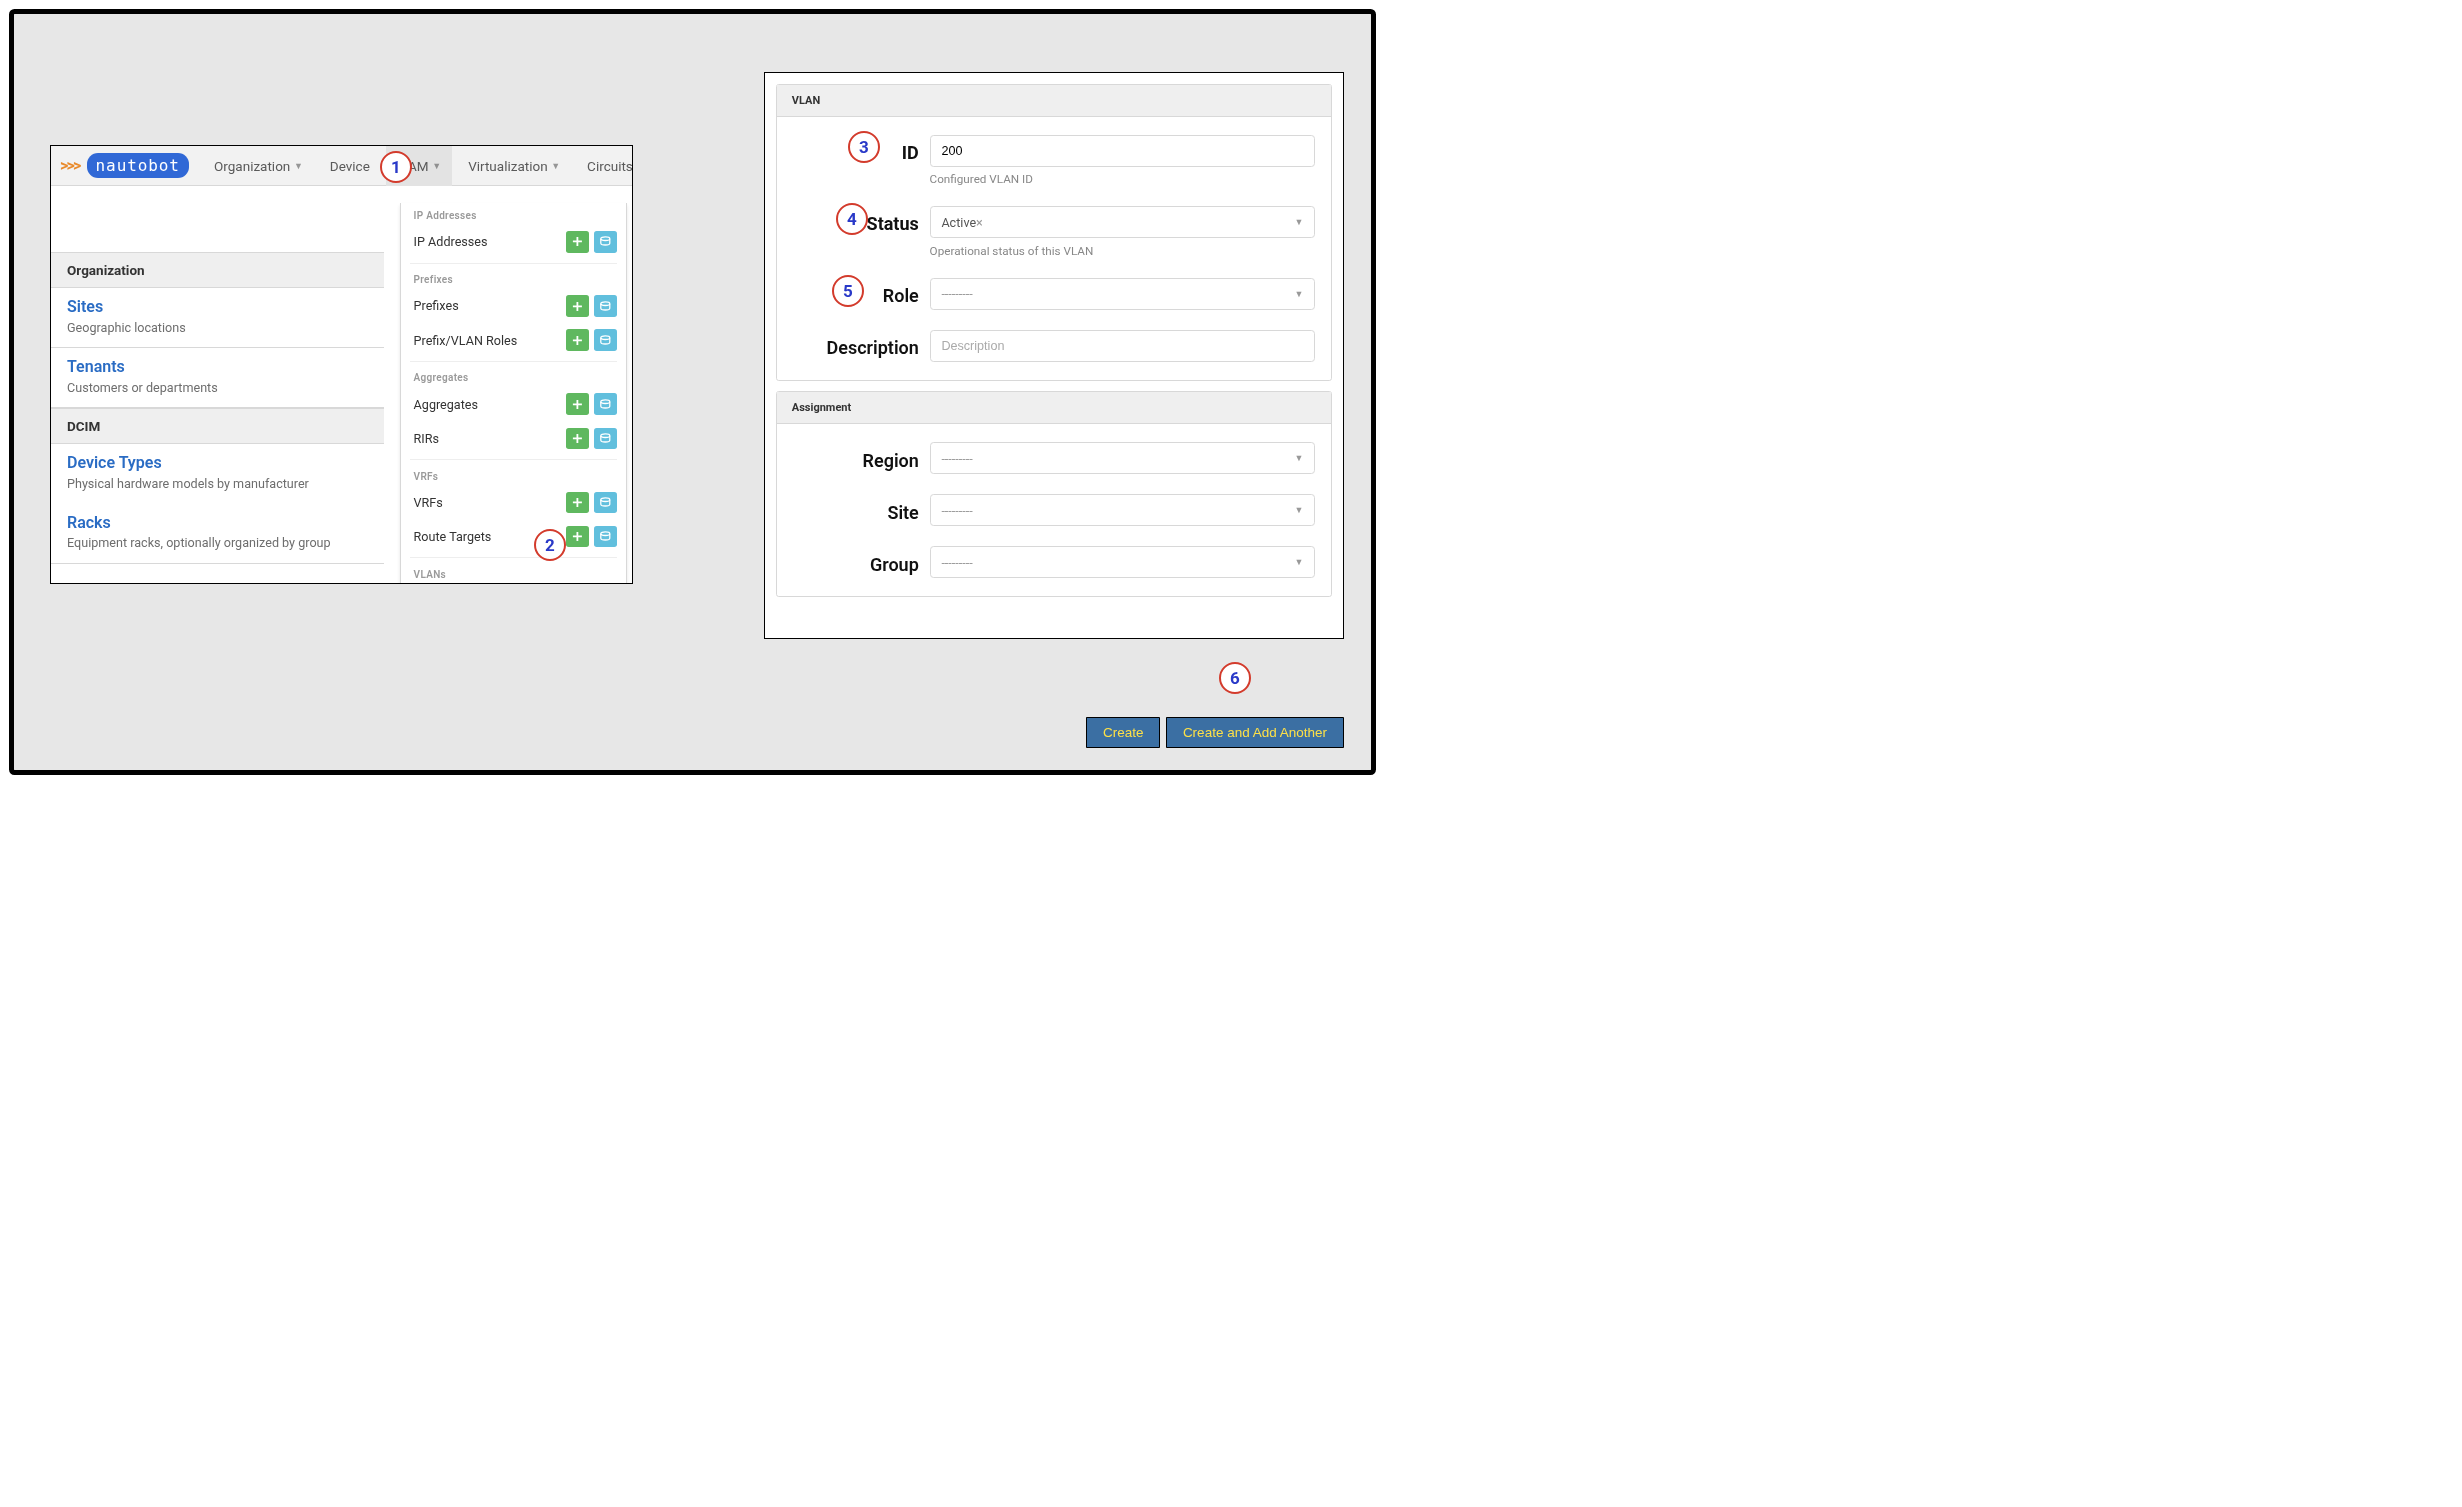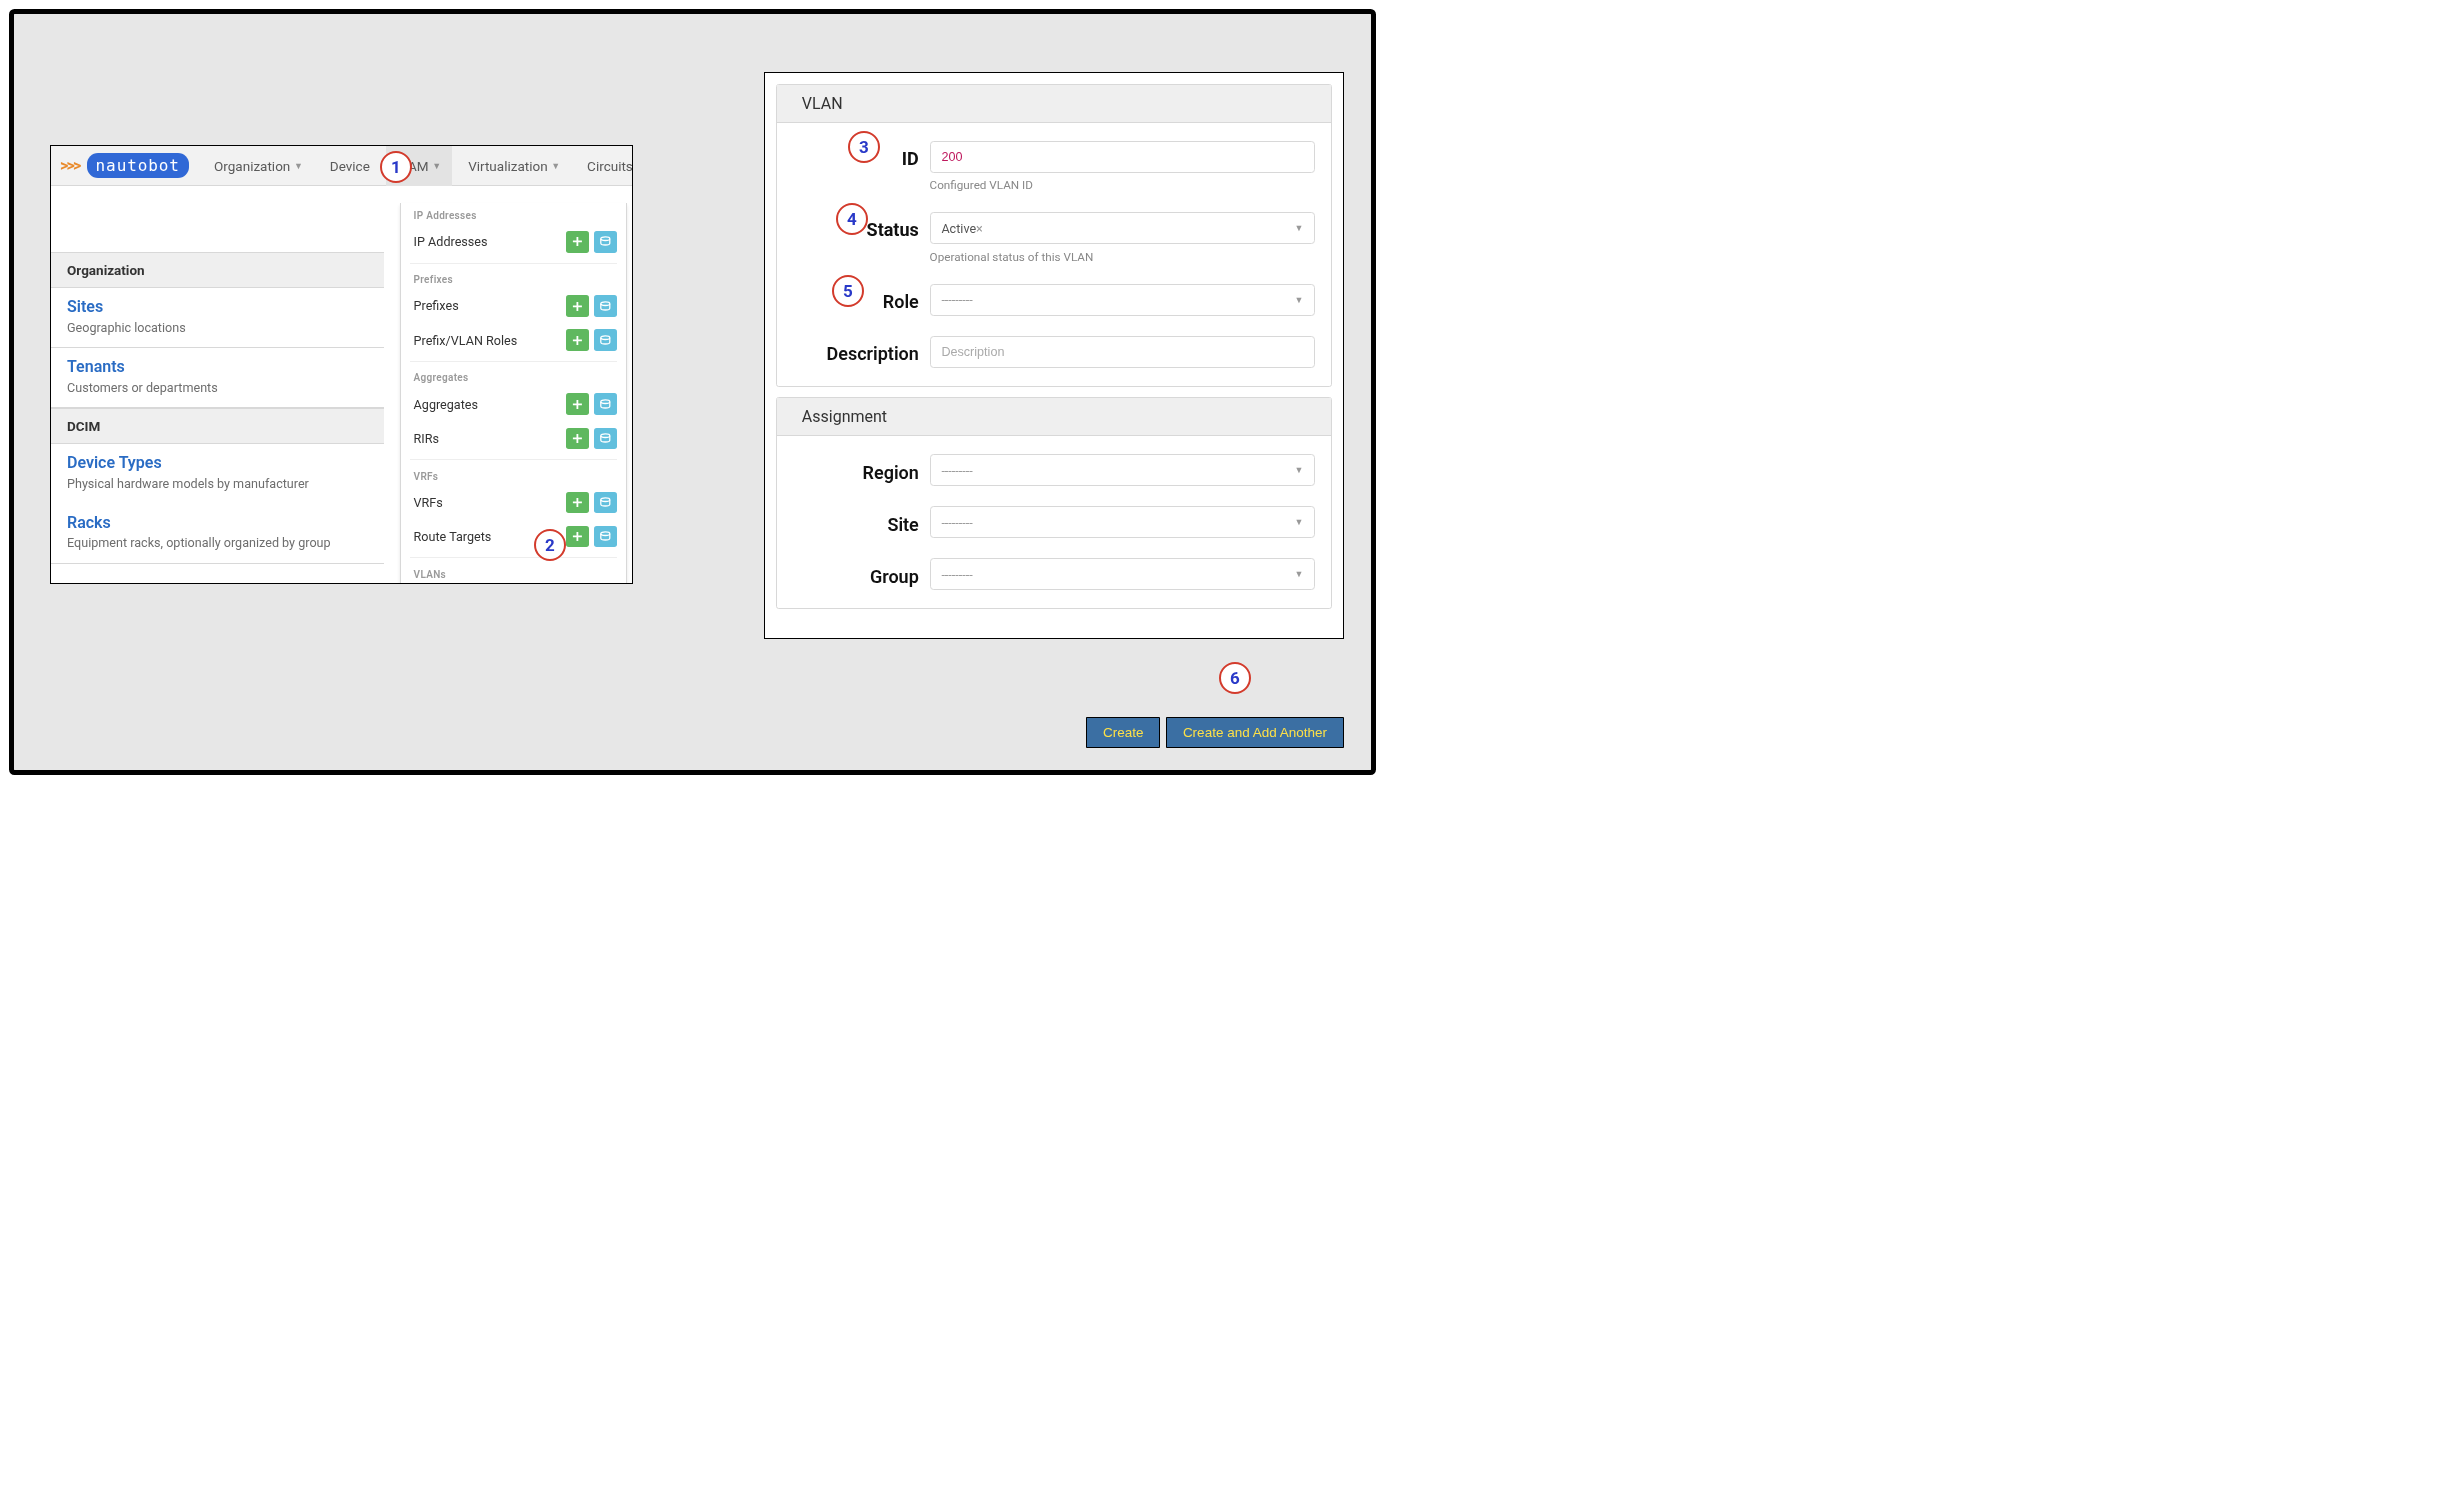--- a/index.html
+++ b/index.html
@@ -110,34 +110,34 @@
     background:#fff;
     border:1.8px solid #000;
     padding:0;
   }
   .panel-section{
     border:0.9px solid var(--border);border-radius:2.7px;margin:10.8px;
   }
   .panel-section-header{
     background:var(--panel-header);
     border-bottom:0.9px solid var(--border);
-    padding:9px 25px;font-weight:400;font-size:16px;
+    padding:9px 15px;font-weight:700;font-size:11px;
   }
   .panel-body{padding:18px 16px 9px 16px}
   .form-row{
     display:flex;align-items:flex-start;margin-bottom:20px;gap:10.8px;
   }
   .form-label{
     width:126px;text-align:right;font-weight:700;font-size:18px;padding-top:7.2px;color:#111;
   }
   .form-label.light{font-weight:600}
   .form-field{flex:1}
   .input,.select{
     width:100%;height:32px;border:0.9px solid var(--border);border-radius:3.6px;
-    padding:0 10.8px;font-size:12.6px;background:#fff;color:#be185d;
+    padding:0 10.8px;font-size:12.6px;background:#fff;color:#000000;
   }
   .input::placeholder{color:#aaa}
   .select{
     display:flex;align-items:center;justify-content:space-between;
     color:#555;cursor:pointer;background:#fff;
   }
   .select.placeholder{color:#999}
   .select .caret-down{font-size:9px;color:#999;margin-left:auto}
   .select .clear{color:#999;margin-right:7.2px;font-size:12.6px}
   .help{font-size:11.7px;color:#888;margin-top:5.4px}

